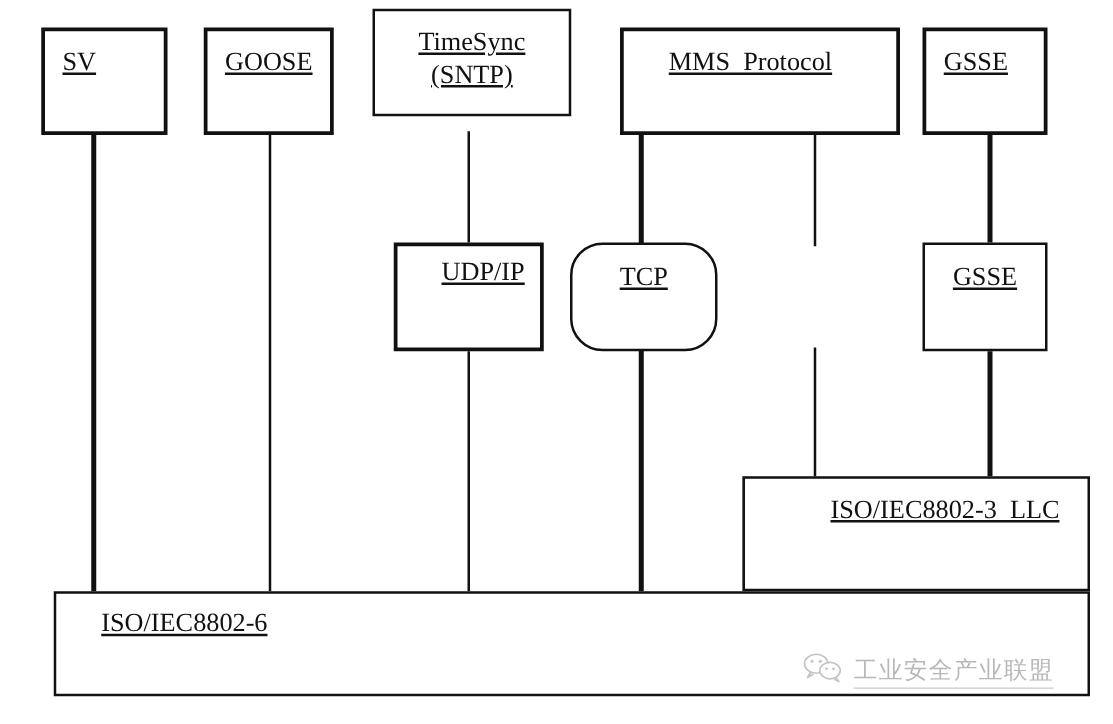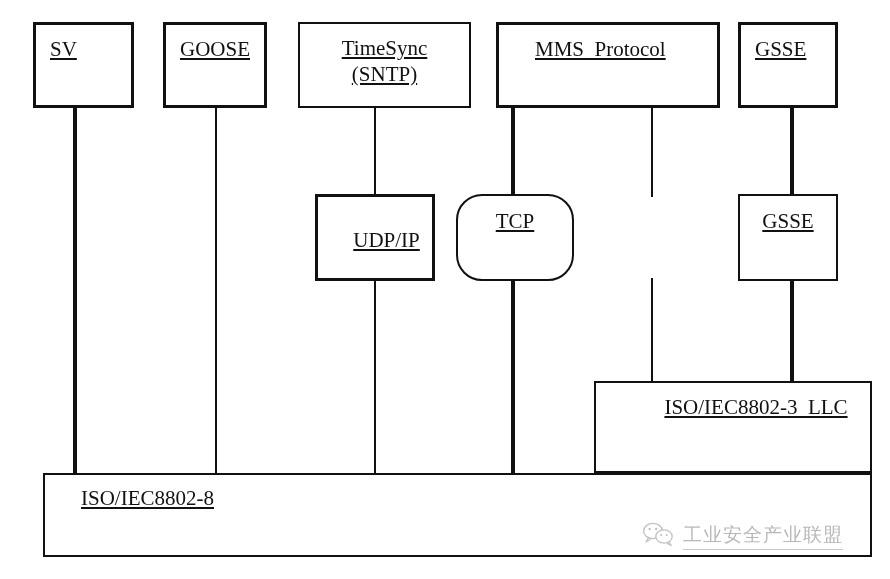--- a/index.html
+++ b/index.html
@@ -98,52 +98,52 @@
   <div class="conn" style="left:594px; top:381px; width:4px; height:96px;"></div>
 
   <div class="node" style="left:33px; top:22px; width:101px; height:86px;">
     <div class="label leftpad" style="top:12px;">SV</div>
   </div>
 
   <div class="node" style="left:163px; top:22px; width:104px; height:86px;">
     <div class="label leftpad" style="top:12px;">GOOSE</div>
   </div>
 
-  <div class="node thin" style="left:298px; top:22px; width:173px; height:86px;padding-left:32px;">
+  <div class="node thin" style="left:298px; top:7px; width:159px; height:86px;padding-left:32px;">
     <div class="label center" style="top:12px;">TimeSync
 (SNTP)</div>
   </div>
 
   <div class="node" style="left:472px; top:22px; width:224px; height:86px;margin-left:24px;">
     <div class="label leftpad-lg" style="top:12px;">MMS  Protocol</div>
   </div>
 
   <div class="node" style="left:738px; top:22px; width:100px; height:86px;">
     <div class="label leftpad" style="top:12px;">GSSE</div>
   </div>
 
   <div class="node" style="left:315px; top:194px; width:120px; height:87px;">
-    <div class="label center" style="top:31px;padding-left:23px;">UDP/IP</div>
+    <div class="label center" style="top:8px;padding-left:23px;">UDP/IP</div>
   </div>
 
   <div class="node thin" style="left:456px; top:194px; width:118px; height:87px;border-radius:26px;">
     <div class="label center" style="top:13px;">TCP</div>
   </div>
 
 
   <div class="node thin" style="left:738px; top:194px; width:100px; height:87px;">
     <div class="label center" style="top:13px;">GSSE</div>
   </div>
 
   <div class="node thin" style="left:594px; top:381px; width:278px; height:92px;">
     <div class="label center" style="top:12px;padding-left:46px;">ISO/IEC8802-3  LLC</div>
   </div>
 
   <div class="node thin" style="left:43px; top:473px; width:829px; height:84px;">
-    <div class="label leftpad-lg" style="top:11px;">ISO/IEC8802-8</div>
+    <div class="label leftpad-lg" style="top:11px;">ISO/IEC8802-6</div>
   </div>
 
   <div id="watermark" style="left:641px; top:521px;">
     <span class="wm-icon">
       <svg width="34" height="26" viewBox="0 0 34 26" aria-hidden="true">
         <g fill="none" stroke="#9e9e9e" stroke-width="1.3">
           <ellipse cx="12" cy="10" rx="9.4" ry="7.6"></ellipse>
           <path d="M7.5 16.8 L5 21 L9.6 18.2" stroke-linejoin="round"></path>
           <ellipse cx="23" cy="15.5" rx="8.2" ry="6.6" fill="#ffffff"></ellipse>
           <path d="M27.6 20.8 L30.2 24.3 L26.2 22.4" stroke-linejoin="round"></path>

